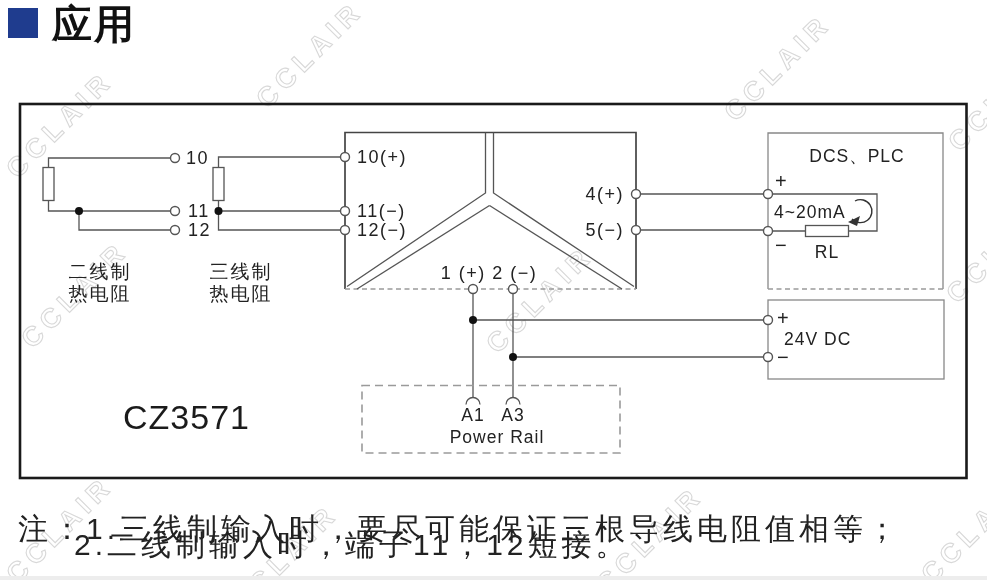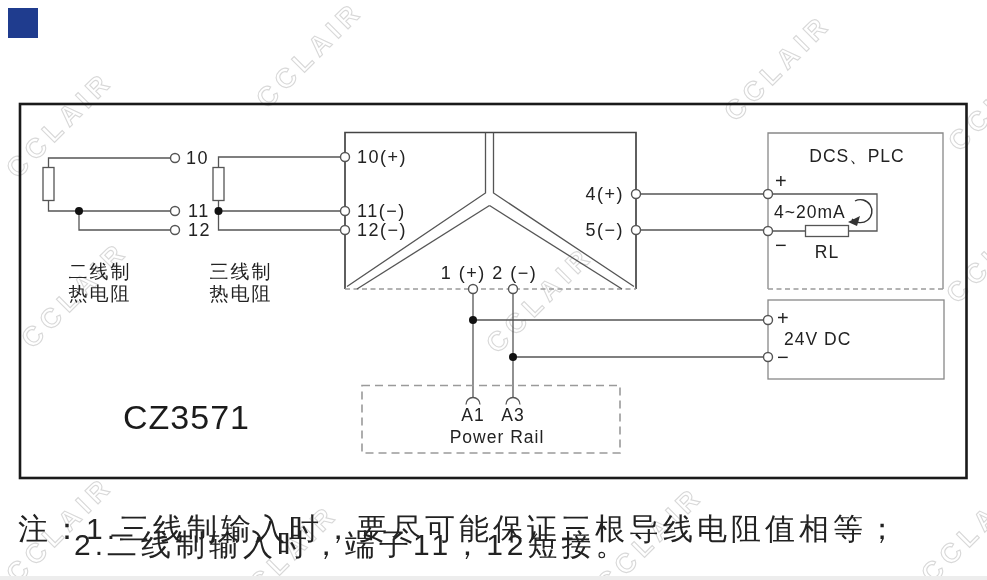--- a/index.html
+++ b/index.html
@@ -52,20 +52,21 @@
 <div class="wm" style="left:1000px;top:250px">CCLAIR</div>
 <div class="wm" style="left:60px;top:530px">CCLAIR</div>
 <div class="wm" style="left:285px;top:558px">CCLAIR</div>
 <div class="wm" style="left:650px;top:540px">CCLAIR</div>
 <div class="wm" style="left:975px;top:530px">CCLAIR</div>
 
 <div class="bottom-strip"></div>
 
 <div class="section-header">
   <div class="accent-square"></div>
+  <div class="section-title">应用</div>
 </div>
 
 <svg class="layer" width="987" height="580" viewBox="0 0 987 580">
 
   <rect class="frame" x="20" y="104" width="946.5" height="374"></rect>
 
   <g>
     <path class="wire" d="M48.5 167.5 V158 H170.5"></path>
     <path class="wire" d="M48.5 200.5 V211 H170.5"></path>
     <path class="wire" d="M79 211 V230 H170.5"></path>

